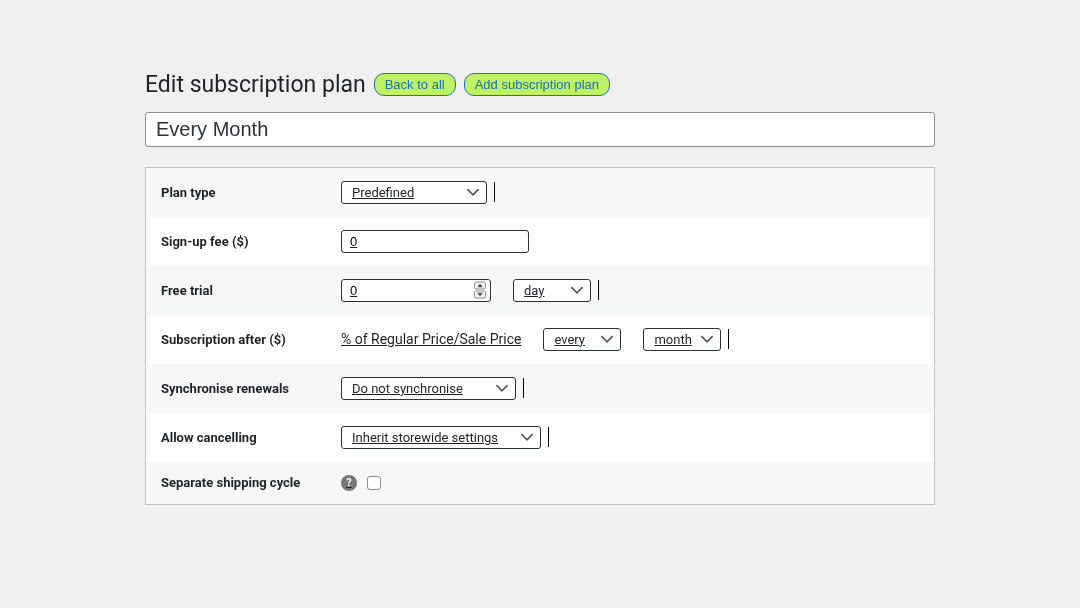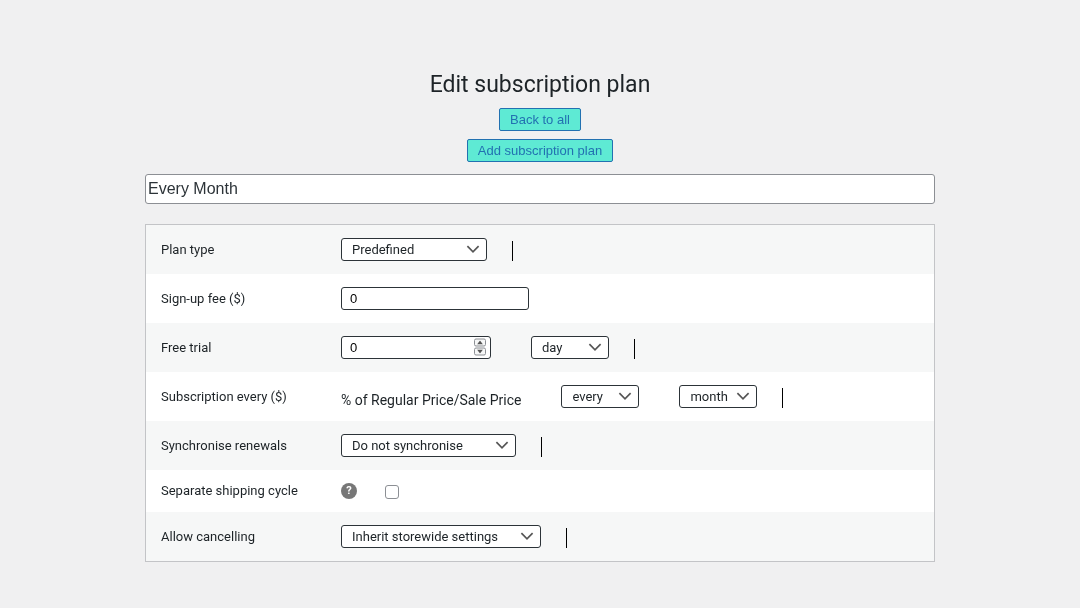--- a/index.html
+++ b/index.html
@@ -8,42 +8,41 @@
       background: #f0f0f1;
       padding: 70px 145px;
       font-size: 13px;
       color: #1d2327;
     }
     .header {
       display: flex;
       align-items: center;
       gap: 8px;
       margin-bottom: 12px;
-      flex-direction: column;
     }
     .header h1 {
       font-size: 23px;
       font-weight: 400;
       color: #1d2327;
       line-height: 1.3;
     }
     .header-btn {
       border: 1px solid #2271b1;
       color: #2271b1;
-      background: #5eead4;
+      background: #bef264;
       font-size: 13px;
       padding: 3px 10px;
-      border-radius: 2px;
+      border-radius: 10px;
       cursor: pointer;
       font-weight: 500;
     }
     .plan-name-input {
       width: 100%;
-      font-size: 16px;
-      padding: 5px 2px;
+      font-size: 20px;
+      padding: 5px 10px;
       border: 1px solid #8c8f94;
       border-radius: 3px;
       background: #fff;
       color: #2c3338;
       margin-bottom: 20px;
     }
     .settings-table {
       width: 100%;
       border: 1px solid #c3c4c7;
       background: #fff;
@@ -58,27 +57,28 @@
       background: #f6f7f7;
     }
     .settings-row:nth-child(even) {
       background: #fff;
     }
     .row-label {
       width: 180px;
       flex-shrink: 0;
       color: #1d2327;
       font-size: 13px;
-      font-weight: 400;
+      font-weight: 700;
     }
     .row-controls {
       display: flex;
-      align-items: flex-end;
-      gap: 24px;
+      align-items: center;
+      gap: 6px;
       flex-wrap: wrap;
+      text-decoration: underline;
     }
     .select {
       position: relative;
       display: inline-flex;
       align-items: center;
       border: 1px solid #2c3338;
       border-radius: 3px;
       background: #fff;
       padding: 3px 26px 3px 10px;
       font-size: 13px;
@@ -231,21 +231,21 @@
         <span>day</span>
         <svg class="chevron" viewBox="0 0 10 6">
             <path d="M1 1 L5 5 L9 1" stroke="#555" stroke-width="1.2" fill="none"></path>
           </svg>
       </div>
       <div class="after-slash"></div>
     </div>
   </div>
 
   <div class="settings-row">
-    <div class="row-label">Subscription every ($)</div>
+    <div class="row-label">Subscription after ($)</div>
     <div class="row-controls">
       <span class="help-text">% of Regular Price/Sale Price</span>
       <div class="select select-md">
         <span>every</span>
         <svg class="chevron" viewBox="0 0 10 6">
             <path d="M1 1 L5 5 L9 1" stroke="#555" stroke-width="1.2" fill="none"></path>
           </svg>
       </div>
       <div class="select select-md">
         <span>month</span>
@@ -265,36 +265,36 @@
         <svg class="chevron" viewBox="0 0 10 6">
             <path d="M1 1 L5 5 L9 1" stroke="#555" stroke-width="1.2" fill="none"></path>
           </svg>
       </div>
       <div class="after-slash"></div>
     </div>
   </div>
 
 
   <div class="settings-row">
+    <div class="row-label">Allow cancelling</div>
+    <div class="row-controls">
+      <div class="select" style="min-width:200px">
+        <span>Inherit storewide settings</span>
+        <svg class="chevron" viewBox="0 0 10 6">
+            <path d="M1 1 L5 5 L9 1" stroke="#555" stroke-width="1.2" fill="none"></path>
+          </svg>
+      </div>
+      <div class="after-slash"></div>
+    </div>
+  </div>
+
+  <div class="settings-row">
     <div class="row-label">Separate shipping cycle</div>
     <div class="row-controls">
       <span class="help-icon">?</span>
       <div class="checkbox"></div>
     </div>
   </div>
 
-  <div class="settings-row">
-    <div class="row-label">Allow cancelling</div>
-    <div class="row-controls">
-      <div class="select" style="min-width:200px">
-        <span>Inherit storewide settings</span>
-        <svg class="chevron" viewBox="0 0 10 6">
-            <path d="M1 1 L5 5 L9 1" stroke="#555" stroke-width="1.2" fill="none"></path>
-          </svg>
-      </div>
-      <div class="after-slash"></div>
-    </div>
-  </div>
-
 </div>
 
 
 
 
 </body></html>

